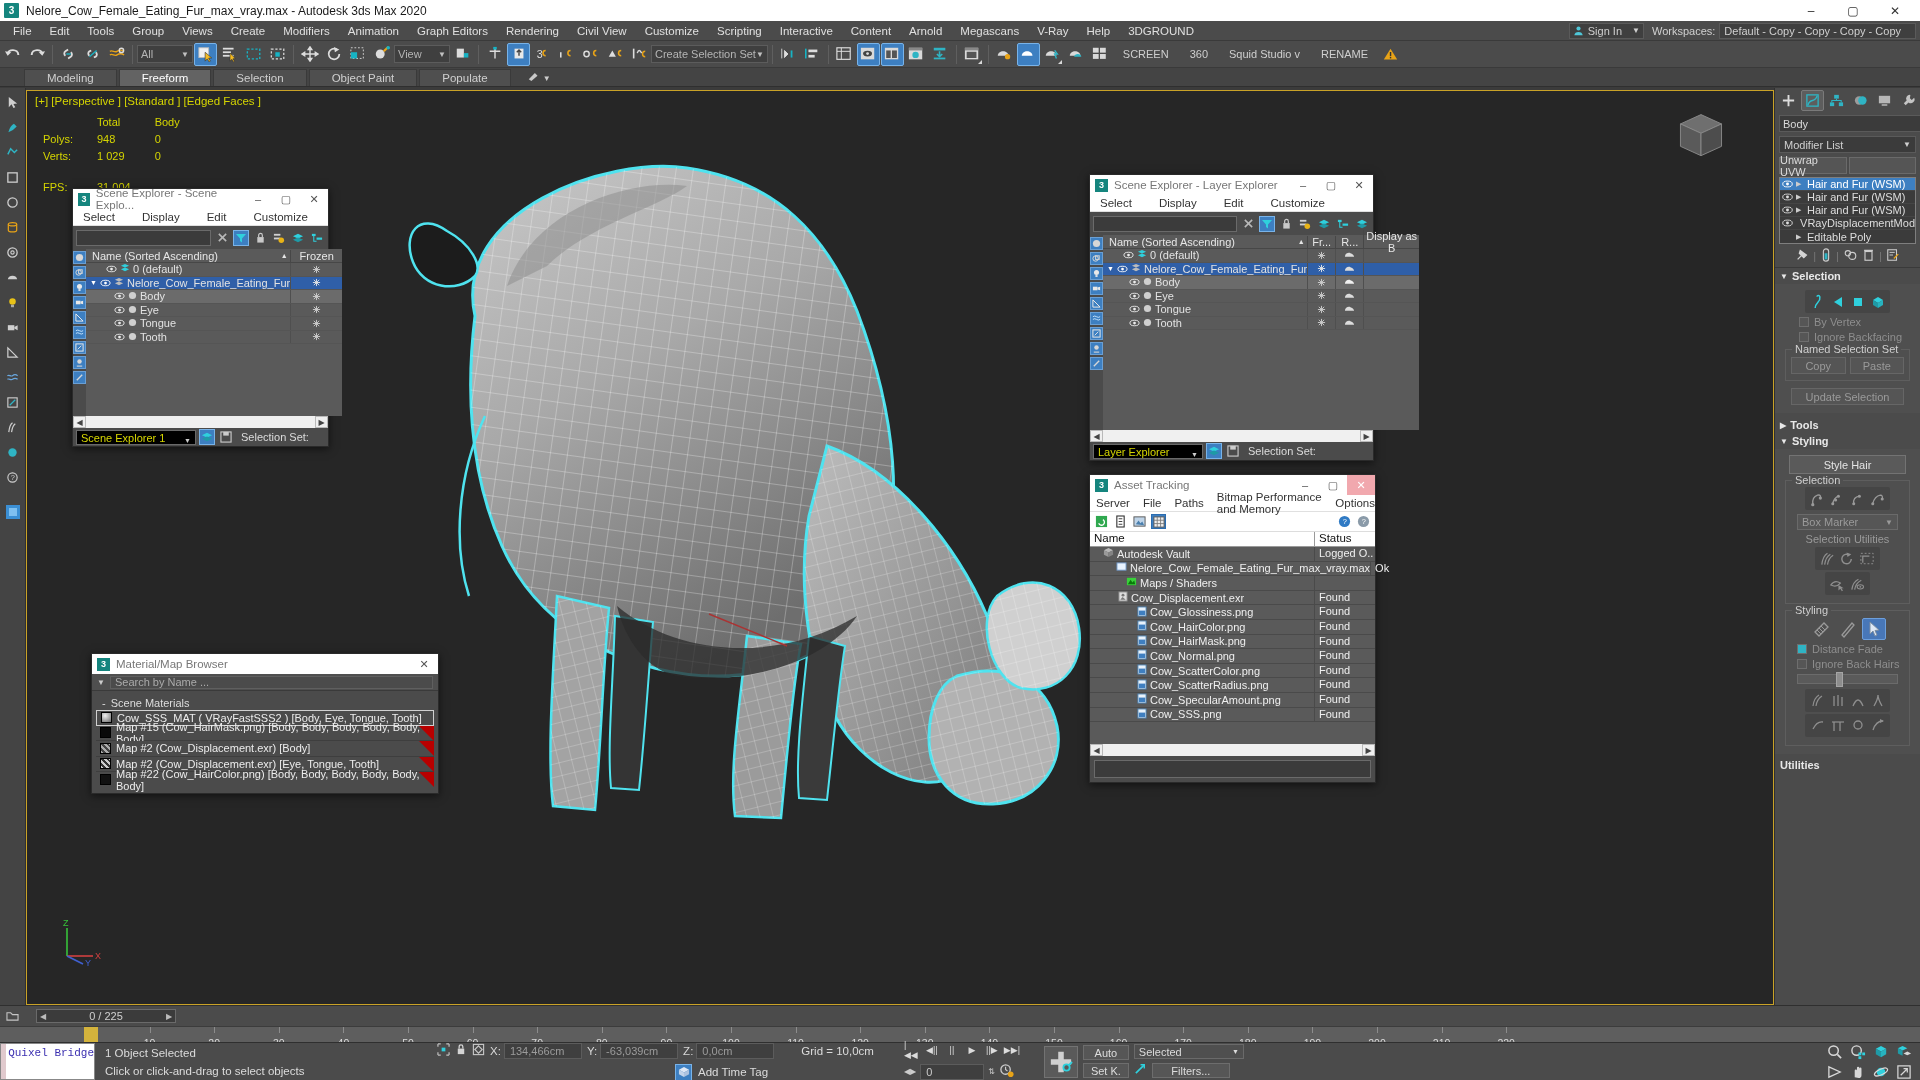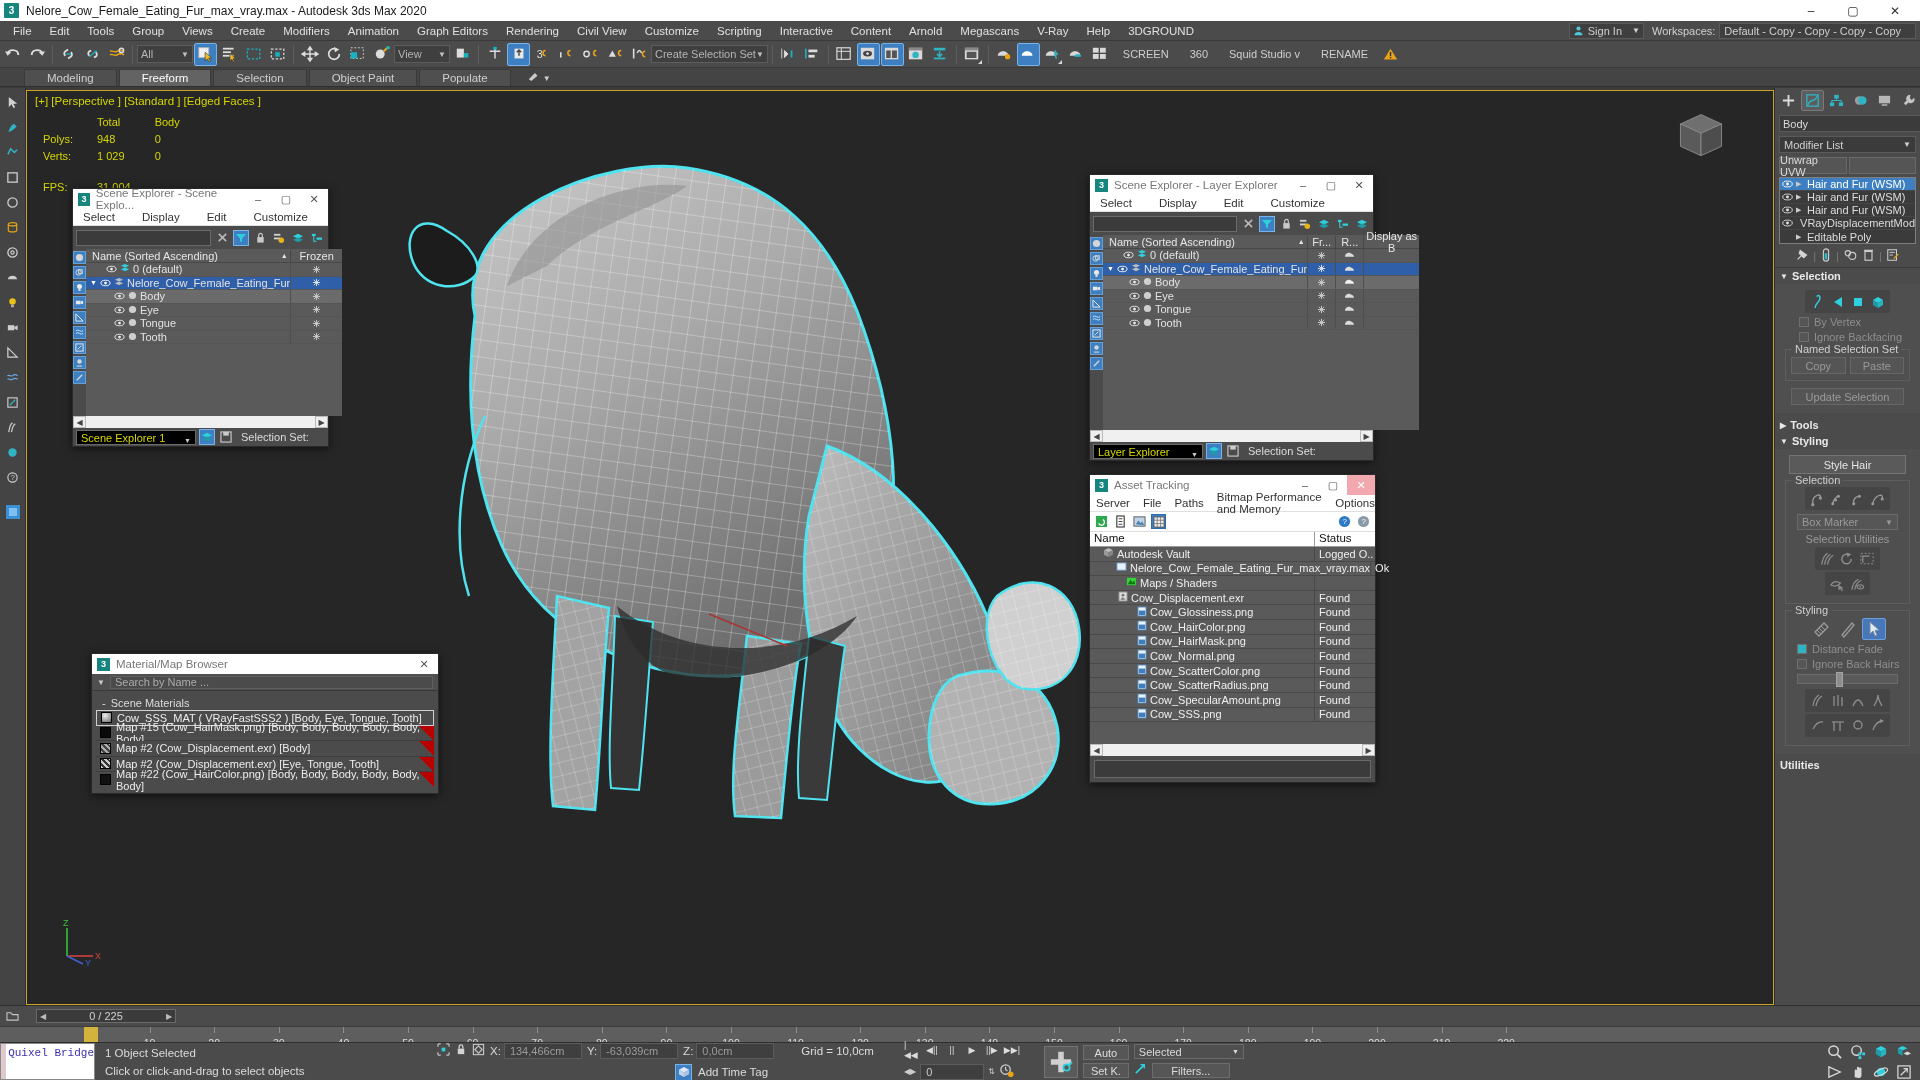--- a/index.html
+++ b/index.html
@@ -152,21 +152,21 @@
   
   .at-toolbar{ height:20px; background:#fff; display:flex; align-items:center; padding:0 4px; gap:4px;
      border-bottom:1px solid #ddd;}
   .atb{ width:15px;height:15px;display:flex;align-items:center;justify-content:center;}
   .atb.sel{ background:#3d7fc1; border:1px solid #2a6cb0; }
   .at-hdr{ height:15px; background:#fff; display:flex; font-size:11.5px; color:#111;
       border-bottom:1px solid #9a9a9a;}
   .at-hdr .n{ flex:1; padding-left:4px; border-right:1px solid #9a9a9a; }
   .at-hdr .s{ width:60px; padding-left:4px; }
   .at-row{ height:14.6px; display:flex; font-size:11px; color:#efefef; background:#5a5a5a;
-     border-bottom:1px solid #4a4a4a; align-items:center;}
+     border-bottom:1px solid #4a4a4a; align-items:flex-start;}
   .at-row .n{ flex:1; display:flex; align-items:center; gap:3px; border-right:1px solid #4a4a4a;
       height:100%; }
   .at-row .s{ width:60px; padding-left:4px; }
 
   
   .mb-search{ height:17px; background:#4f4f4f; display:flex; align-items:center; gap:5px;
      padding-left:5px; border-bottom:1px solid #3a3a3a;}
   .mb-search .f{ flex:1; margin-right:5px; background:#4b4b4b; border:1px solid #5f5f5f; height:13px;
      font-size:11px; color:#aaa; padding-left:4px; display:flex; align-items:center;}
   .mb-sect{ height:15px; background:#4b4b4b; font-size:11px; color:#ddd; display:flex;

